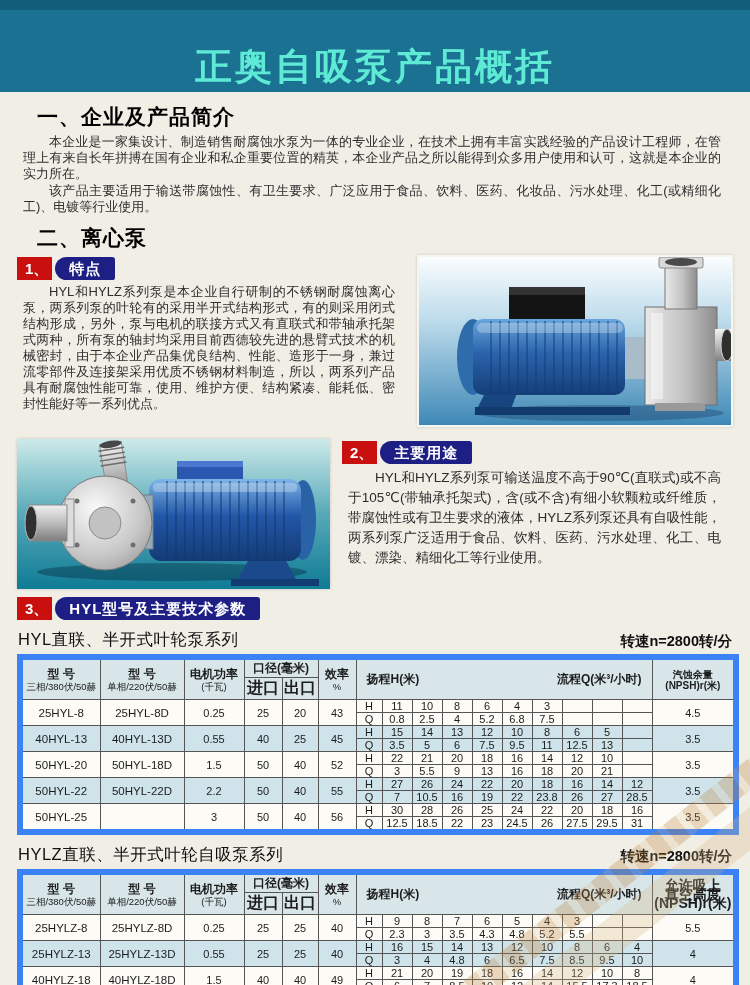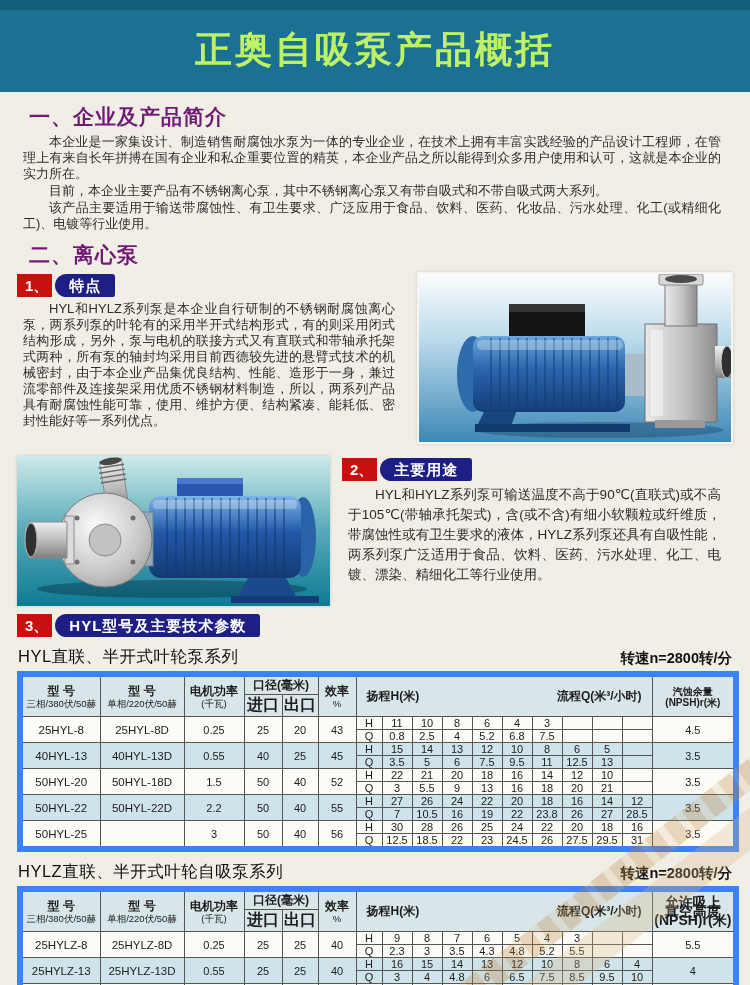--- a/index.html
+++ b/index.html
@@ -1,26 +1,26 @@
 <!DOCTYPE html>
 <html><head>
 <meta charset="utf-8">
 <style>
   html,body{margin:0;padding:0;}
   body{width:750px;background:#f1eee6;font-family:"Liberation Sans","DejaVu Sans",sans-serif;}
   .page{position:relative;width:750px;height:985px;background:#f1eee6;overflow:hidden;}
 
   
   .masthead{height:92px;background:#1a7191;border-top:10px solid #115d7a;box-sizing:border-box;}
-  .masthead h1{margin:0;padding-top:15px;text-align:center;color:#bef264;font-size:37px;
+  .masthead h1{margin:0;padding-top:32px;text-align:center;color:#5eead4;font-size:37px;
     font-weight:bold;letter-spacing:3px;}
 
   .content{padding:2px 17px 0 17px;}
 
-  .sec-heading{color:#701a75;font-size:21px;font-weight:bold;margin:9px 0 3px 12px;letter-spacing:1px;}
+  .sec-heading{color:#000000;font-size:21px;font-weight:bold;margin:9px 0 3px 20px;letter-spacing:1px;}
 
   .body-text{font-size:13px;color:#2e2e2e;line-height:16px;text-indent:2em;margin:1px 12px 1px 6px;
     text-align:justify;}
 
   .badge-row{display:flex;align-items:center;margin:2px 0 4px 0;}
   .badge-num{display:inline-block;background:#c9100f;color:#fff;font-weight:bold;font-size:15px;
     line-height:21px;padding:1px 4px 1px 8px;}
   .badge-pill{display:inline-block;background:#1e1f85;color:#fff;font-weight:bold;font-size:15px;
     line-height:21px;padding:1px 14px;border-radius:12px 3px 3px 12px;margin-left:3px;letter-spacing:1px;}
 
@@ -68,21 +68,20 @@
 <div class="page" data-name="page">
 
   <header class="masthead" data-name="page-header">
     <h1 data-name="page-title">正奥自吸泵产品概括</h1>
   </header>
 
   <main class="content" data-name="content">
 
     <h2 class="sec-heading" data-name="section1-heading">一、企业及产品简介</h2>
     <p class="body-text" data-name="intro-paragraph-1">本企业是一家集设计、制造销售耐腐蚀水泵为一体的专业企业，在技术上拥有丰富实践经验的产品设计工程师，在管理上有来自长年拼搏在国有企业和私企重要位置的精英，本企业产品之所以能得到众多用户使用和认可，这就是本企业的实力所在。</p>
-    <p class="body-text" data-name="intro-paragraph-2">目前，本企业主要产品有不锈钢离心泵，其中不锈钢离心泵又有带自吸式和不带自吸式两大系列。</p>
     <p class="body-text" data-name="intro-paragraph-3">该产品主要适用于输送带腐蚀性、有卫生要求、广泛应用于食品、饮料、医药、化妆品、污水处理、化工(或精细化工)、电镀等行业使用。</p>
 
     <h2 class="sec-heading" data-name="section2-heading">二、离心泵</h2>
 
     <div class="band band-features" data-name="features-band">
       <div class="text-col" data-name="features-text-column">
         <div class="badge-row" data-name="features-badge">
           <span class="badge-num" data-name="features-badge-number">1、</span>
           <span class="badge-pill" data-name="features-badge-label">特点</span>
         </div>

